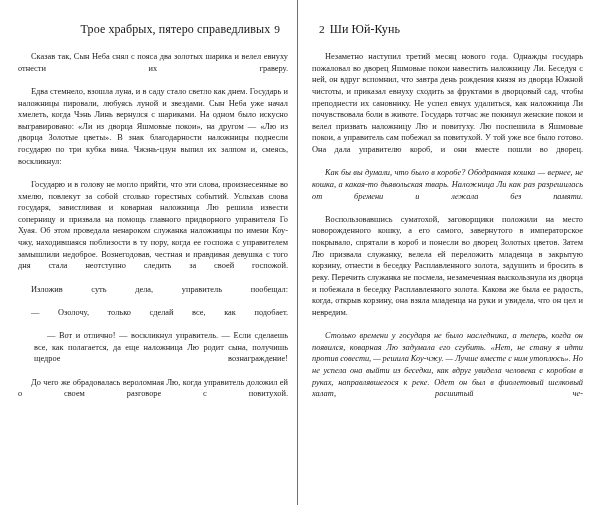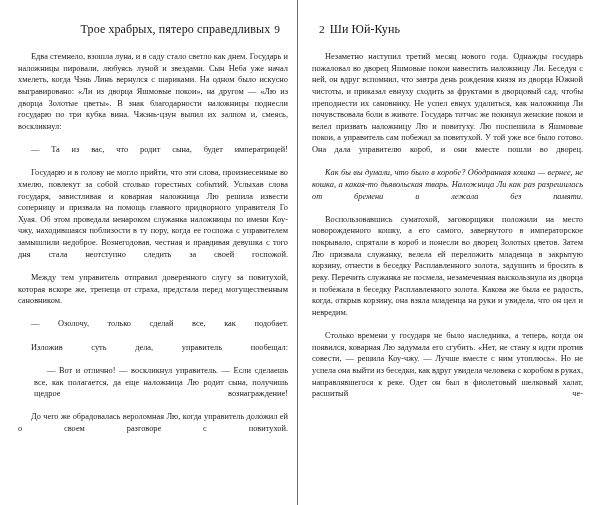--- a/index.html
+++ b/index.html
@@ -99,36 +99,35 @@
 
 <div id="spread" style="background: rgb(255, 255, 255);">
 
   <div class="gutter" style="background: rgb(111, 111, 111);"></div>
 
   <div class="page page-left">
     <div class="running-head rh-left">
       <span class="rh-title">Трое храбрых, пятеро справедливых</span><span class="rh-folio">9</span>
     </div>
     <div class="body-col" style="color: rgb(26, 26, 26);">
+      <p style="text-align-last: left;">Сказав так, Сын Неба снял с пояса два золотых шарика и велел евнуху отнести их граверу.</p>
       <p style="text-align-last: left;">Едва стемнело, взошла луна, и в саду стало светло как днем. Государь и наложницы пировали, любуясь луной и звездами. Сын Неба уже начал хмелеть, когда Чэнь Линь вернулся с шариками. На одном было искусно выгравировано: «Ли из дворца Яшмовые покои», на другом — «Лю из дворца Золотые цветы». В знак благодарности наложницы поднесли государю по три кубка вина. Чжэнь-цзун выпил их залпом и, смеясь, воскликнул:</p>
-      <p style="text-align-last: left;">— Та из вас, что родит сына, будет императрицей!</p>
       <p style="text-align-last: left;">Государю и в голову не могло прийти, что эти слова, произнесенные во хмелю, повлекут за собой столько горестных событий. Услыхав слова государя, завистливая и коварная наложница Лю решила извести соперницу и призвала на помощь главного придворного управителя Го Хуая. Об этом проведала ненароком служанка наложницы по имени Коу-чжу, находившаяся поблизости в ту пору, когда ее госпожа с управителем замышлили недоброе. Вознегодовав, честная и правдивая девушка с того дня стала неотступно следить за своей госпожой.</p>
-      <p style="text-align-last: left;">Между тем управитель отправил доверенного слугу за повитухой, которая вскоре же, трепеща от страха, предстала перед могущественным сановником.</p>
+      <p style="text-align-last: left;">Изложив суть дела, управитель пообещал:</p>
       <p style="text-align-last: left;">— Озолочу, только сделай все, как подобает.</p>
-      <p style="text-align-last: left;">Изложив суть дела, управитель пообещал:</p>
       <p style="text-align-last: left; margin-left: 16px;">— Вот и отлично! — воскликнул управитель. — Если сделаешь все, как полагается, да еще наложница Лю родит сына, получишь щедрое вознаграждение!</p>
       <p style="text-align-last: left;">До чего же обрадовалась вероломная Лю, когда управитель доложил ей о своем разговоре с повитухой.</p>
     </div>
   </div>
 
   <div class="page page-right">
     <div class="running-head rh-right">
       <span class="rh-folio">2</span><span class="rh-title">Ши Юй-Кунь</span>
     </div>
     <div class="body-col" style="color: rgb(26, 26, 26);">
       <p style="text-align-last: left;">Незаметно наступил третий месяц нового года. Однажды государь пожаловал во дворец Яшмовые покои навестить наложницу Ли. Беседуя с ней, он вдруг вспомнил, что завтра день рождения князя из дворца Южной чистоты, и приказал евнуху сходить за фруктами в дворцовый сад, чтобы преподнести их сановнику. Не успел евнух удалиться, как наложница Ли почувствовала боли в животе. Государь тотчас же покинул женские покои и велел призвать наложницу Лю и повитуху. Лю поспешила в Яшмовые покои, а управитель сам побежал за повитухой. У той уже все было готово. Она дала управителю короб, и они вместе пошли во дворец.</p>
       <p style="text-align-last: left; font-style: italic;">Как бы вы думали, что было в коробе? Ободранная кошка — вернее, не кошка, а какая-то дьявольская тварь. Наложница Ли как раз разрешилась от бремени и лежала без памяти.</p>
       <p style="text-align-last: left;">Воспользовавшись суматохой, заговорщики положили на место новорожденного кошку, а его самого, завернутого в императорское покрывало, спрятали в короб и понесли во дворец Золотых цветов. Затем Лю призвала служанку, велела ей переложить младенца в закрытую корзину, отнести в беседку Расплавленного золота, задушить и бросить в реку. Перечить служанка не посмела, незамеченная выскользнула из дворца и побежала в беседку Расплавленного золота. Какова же была ее радость, когда, открыв корзину, она взяла младенца на руки и увидела, что он цел и невредим.</p>
-      <p style="text-align-last: left;">Столько времени у государя не было наследника, а теперь, когда он появился, коварная Лю задумала его сгубить. «Нет, не стану я идти против совести, — решила Коу-чжу. — Лучше вместе с ним утоплюсь». Но не успела она выйти из беседки, как вдруг увидела человека с коробом в руках, направлявшегося к реке. Одет он был в фиолетовый шелковый халат, расшитый че-</p>
+      <p style="text-align-last: left; font-style: italic;">Столько времени у государя не было наследника, а теперь, когда он появился, коварная Лю задумала его сгубить. «Нет, не стану я идти против совести, — решила Коу-чжу. — Лучше вместе с ним утоплюсь». Но не успела она выйти из беседки, как вдруг увидела человека с коробом в руках, направлявшегося к реке. Одет он был в фиолетовый шелковый халат, расшитый че-</p>
     </div>
   </div>
 
 </div>
 
 </body></html>

